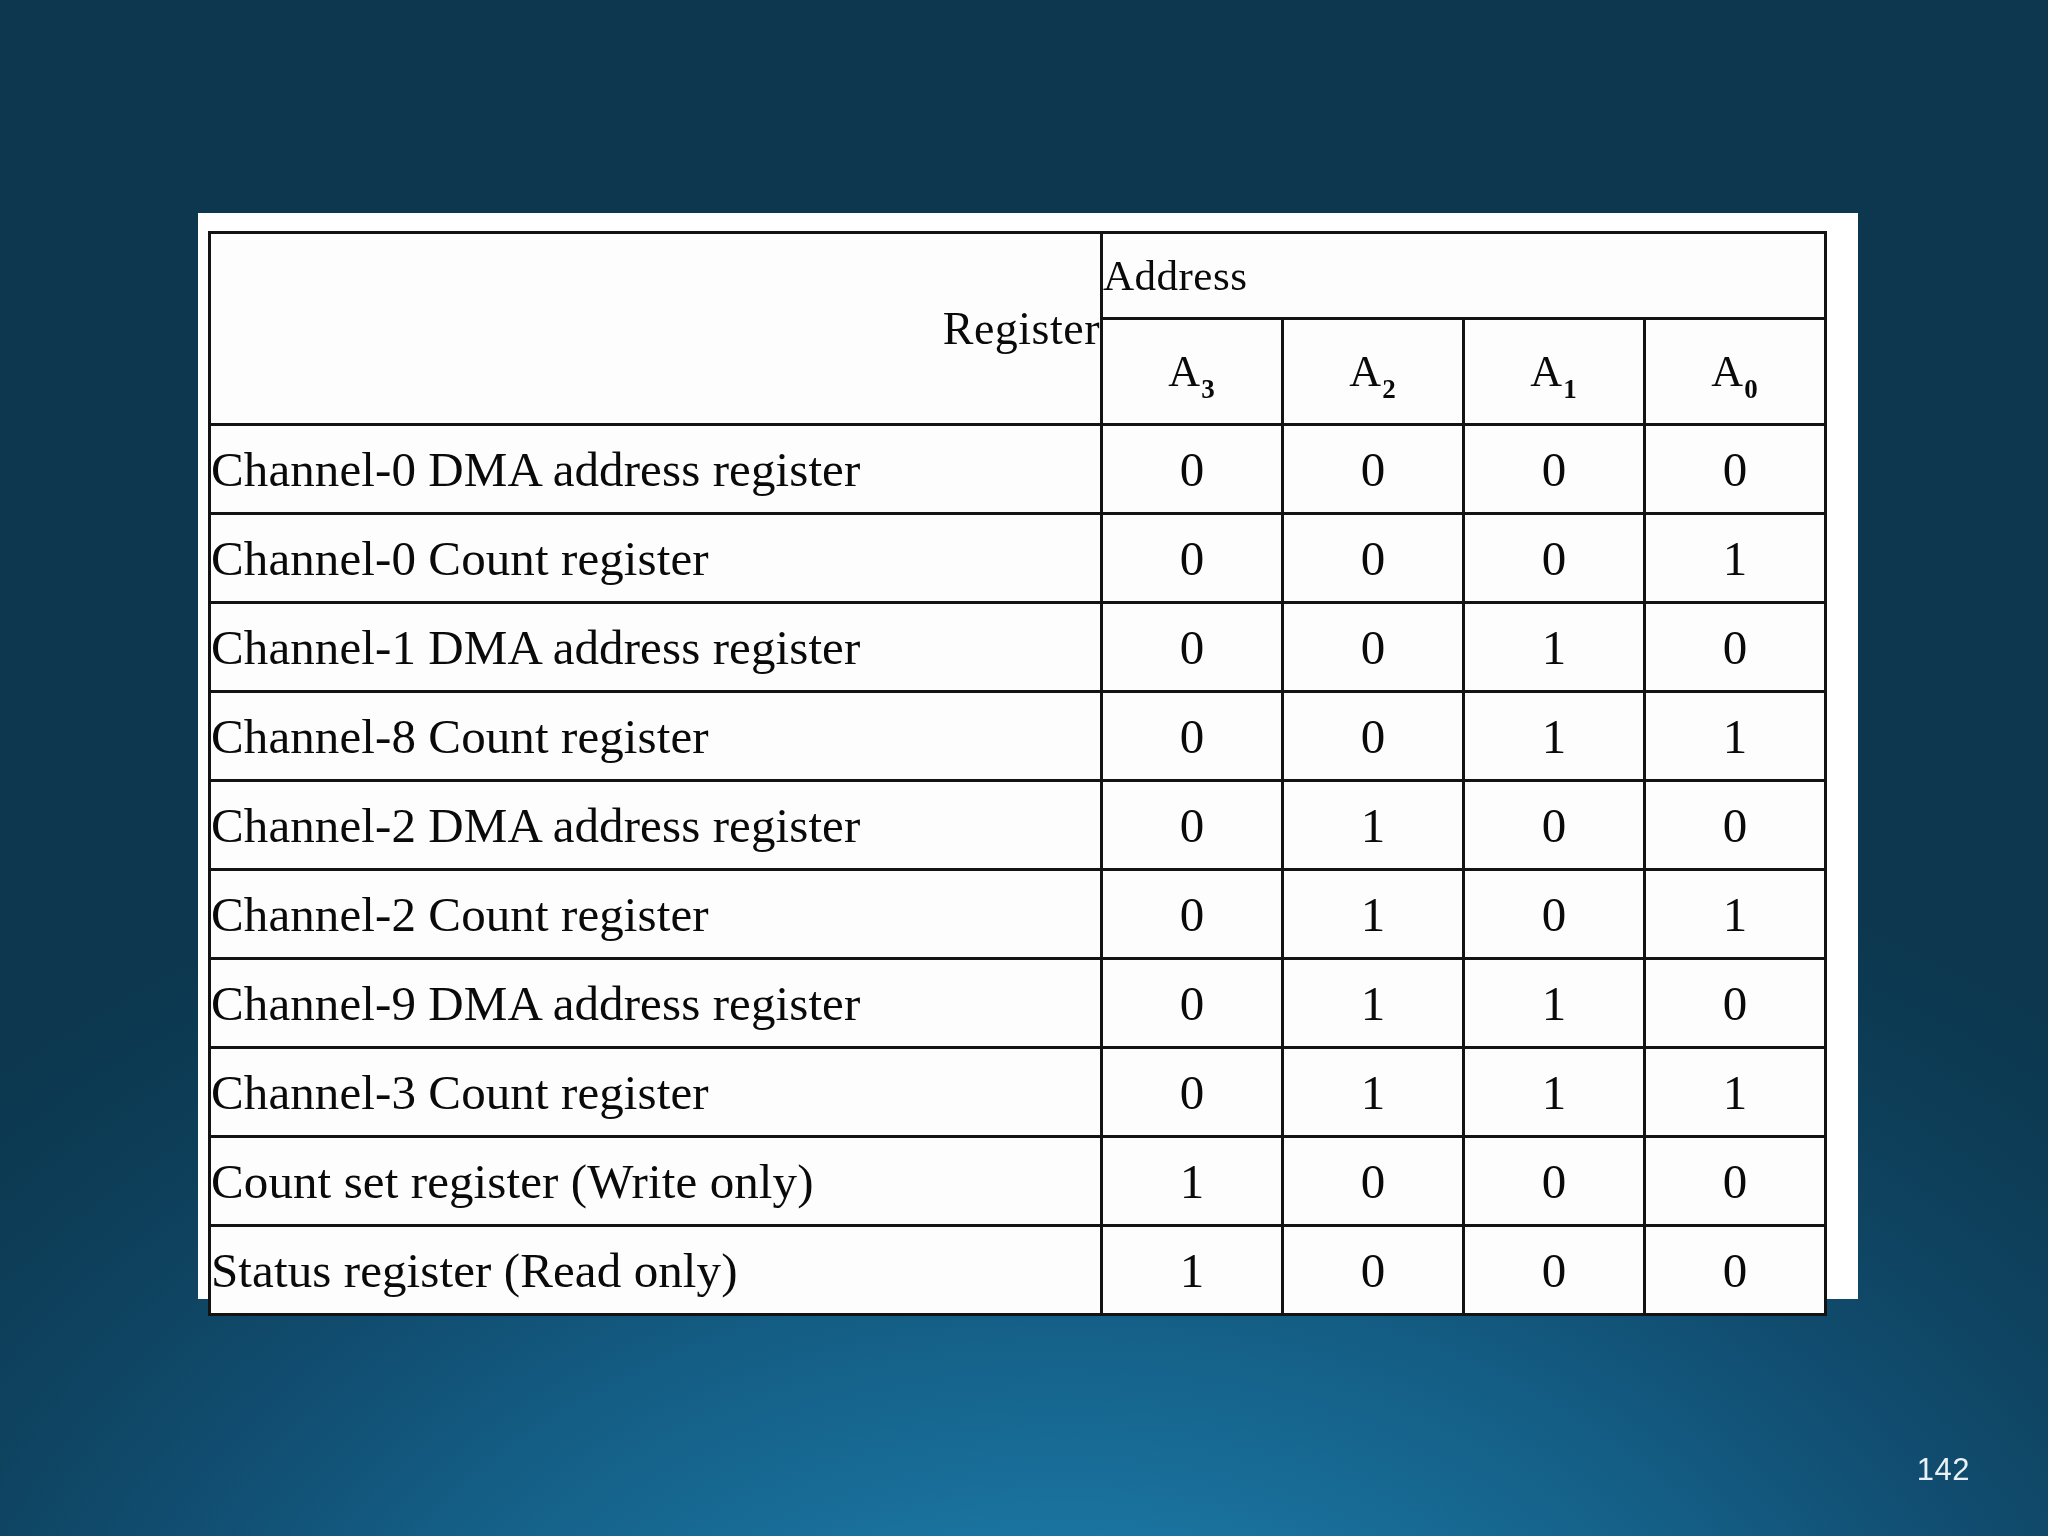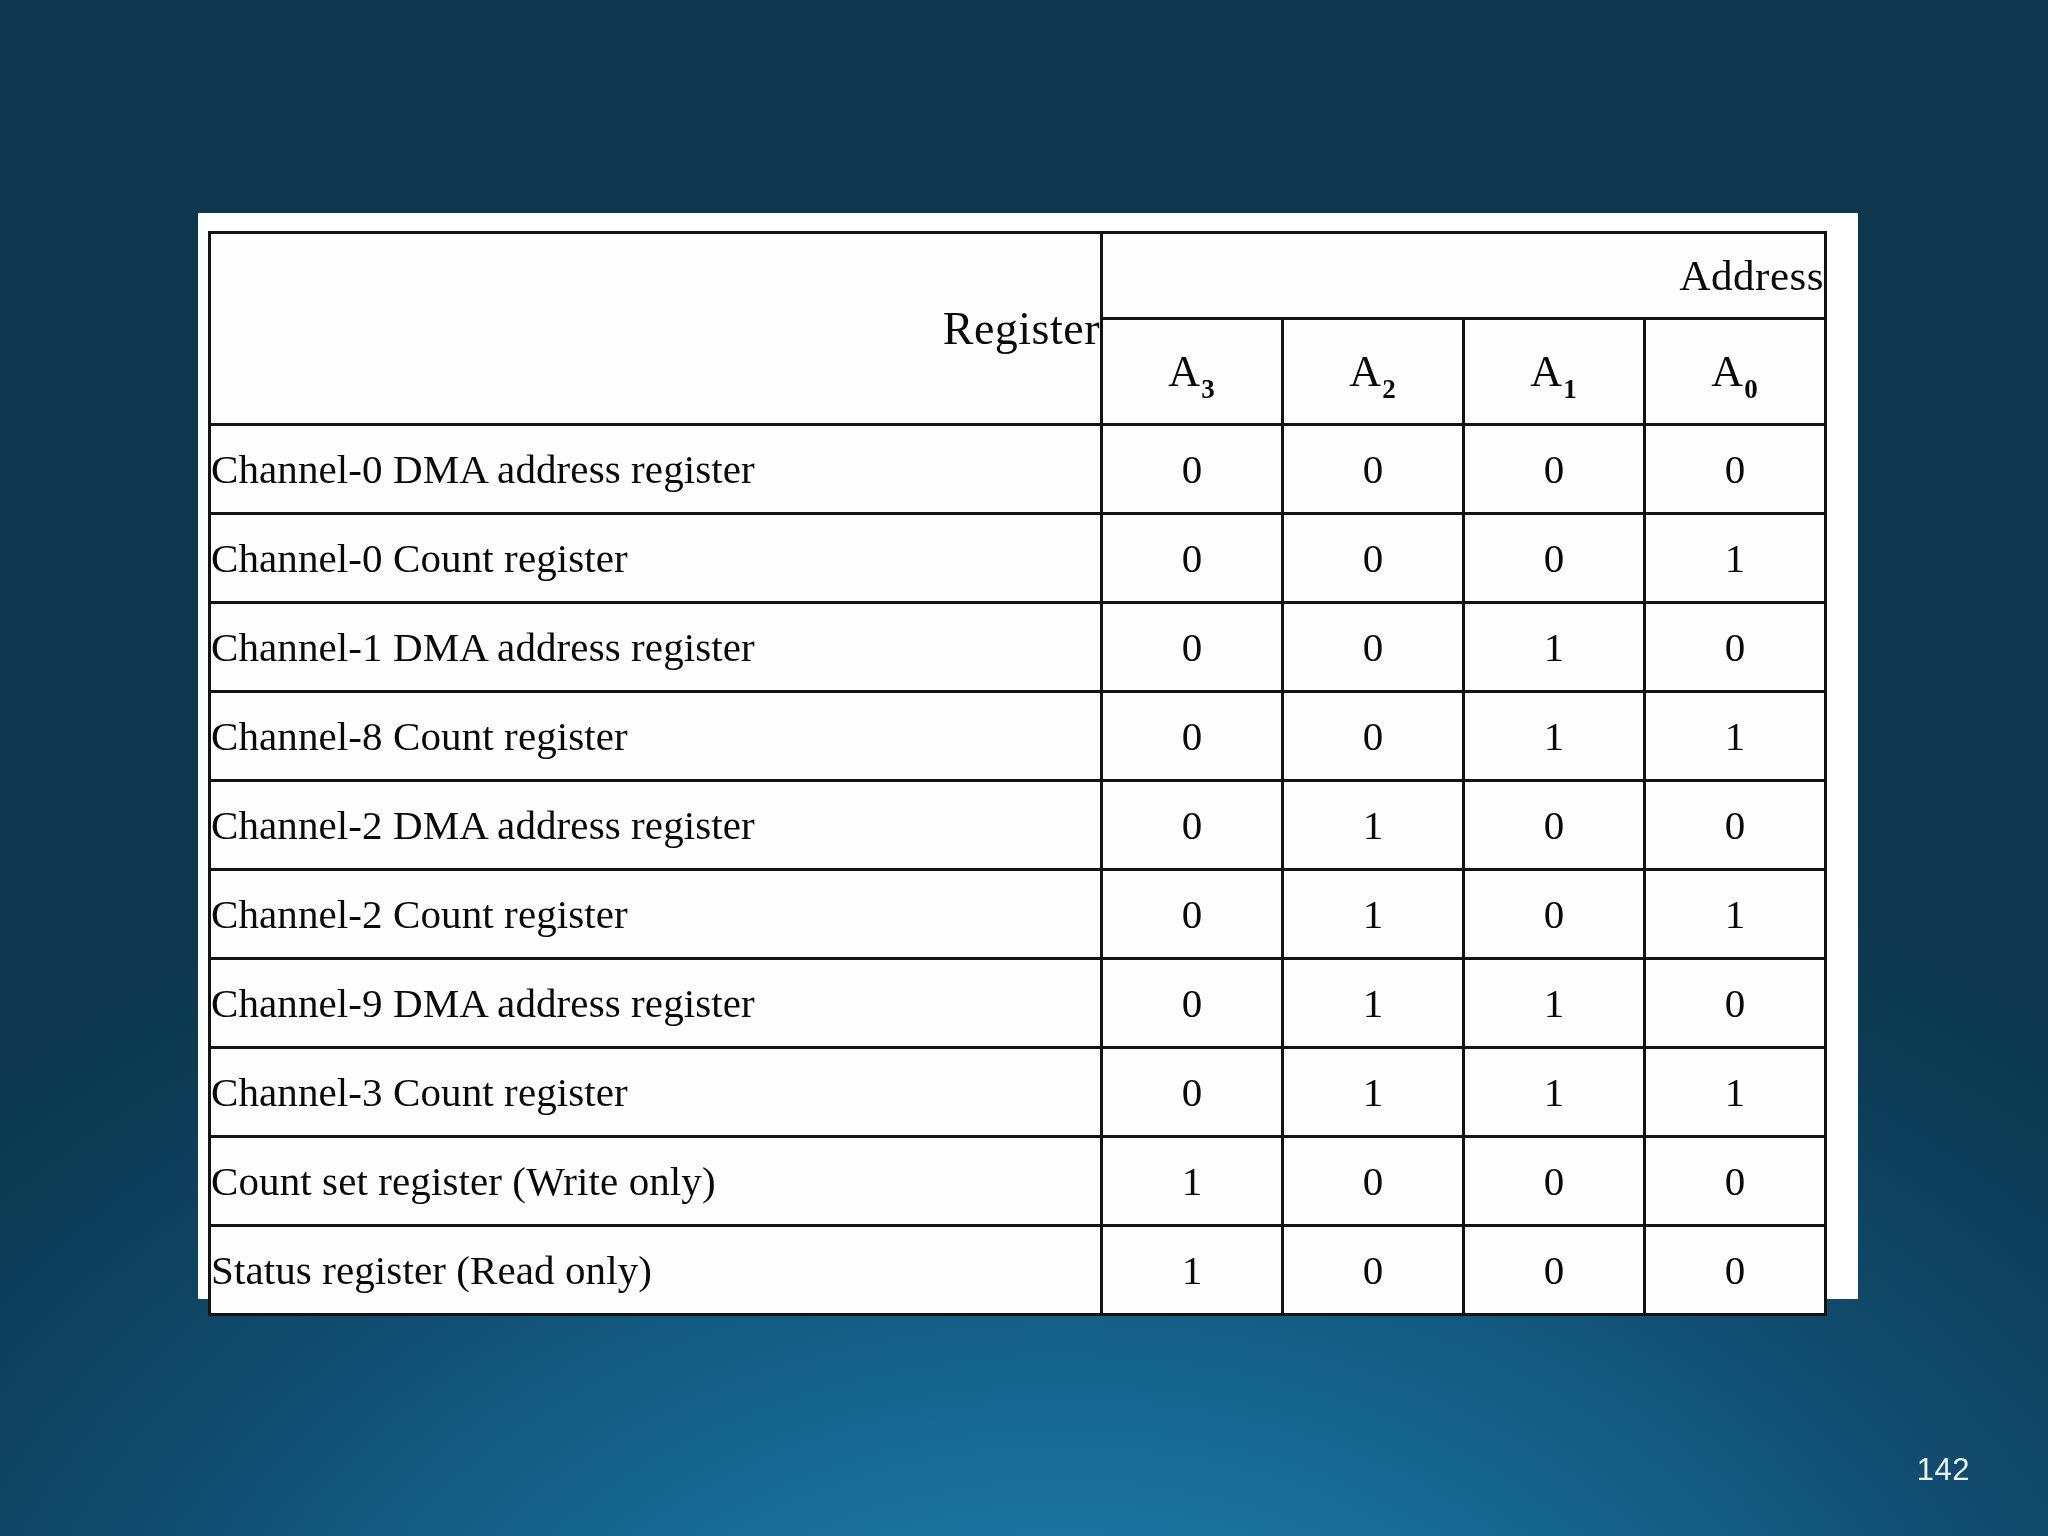--- a/index.html
+++ b/index.html
@@ -70,21 +70,21 @@
     font-weight: bold;
     text-align: right;
     vertical-align: middle;
     letter-spacing: 0.5px;
     height: 186px;
   }
 
   th.address-head {
     font-size: 43px;
     font-weight: bold;
-    text-align: right;
+    text-align: left;
     vertical-align: middle;
     height: 83px;
     letter-spacing: 0.5px;
   }
 
   th.bit-head {
     font-size: 44px;
     font-weight: bold;
     text-align: center;
     vertical-align: middle;
@@ -102,21 +102,21 @@
     font-weight: bold;
     vertical-align: baseline;
     position: relative;
     top: 12px;
     left: 1px;
   }
 
   
   #reg-table tbody td {
     height: 86px;
-    font-size: 41px;
+    font-size: 49px;
     vertical-align: middle;
   }
 
   td.reg-name {
     text-align: left;
     padding-left: 78px;
     letter-spacing: 0.1px;
   }
 
   td.bit-val {

